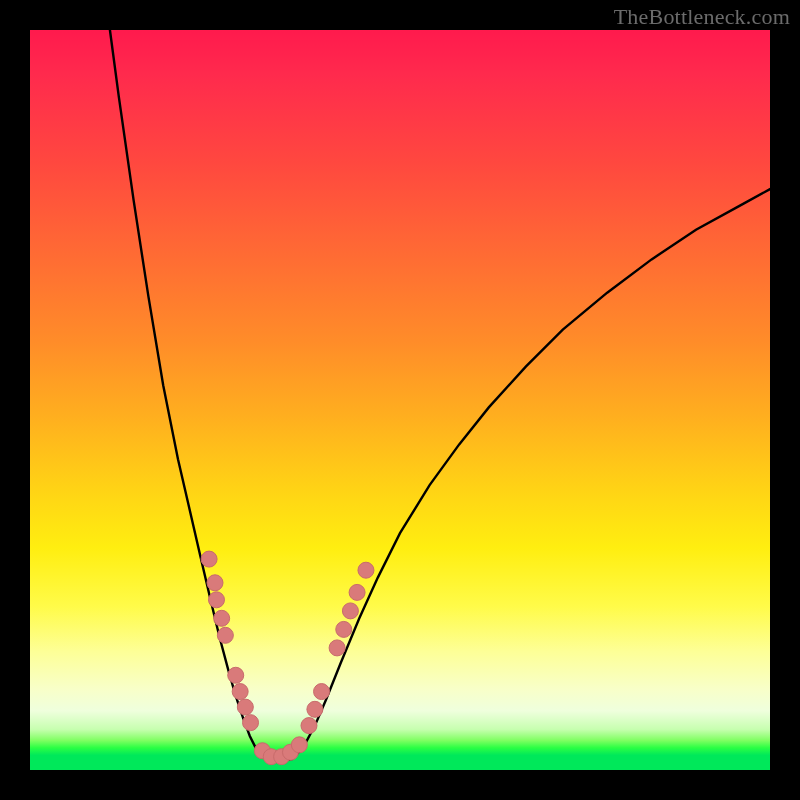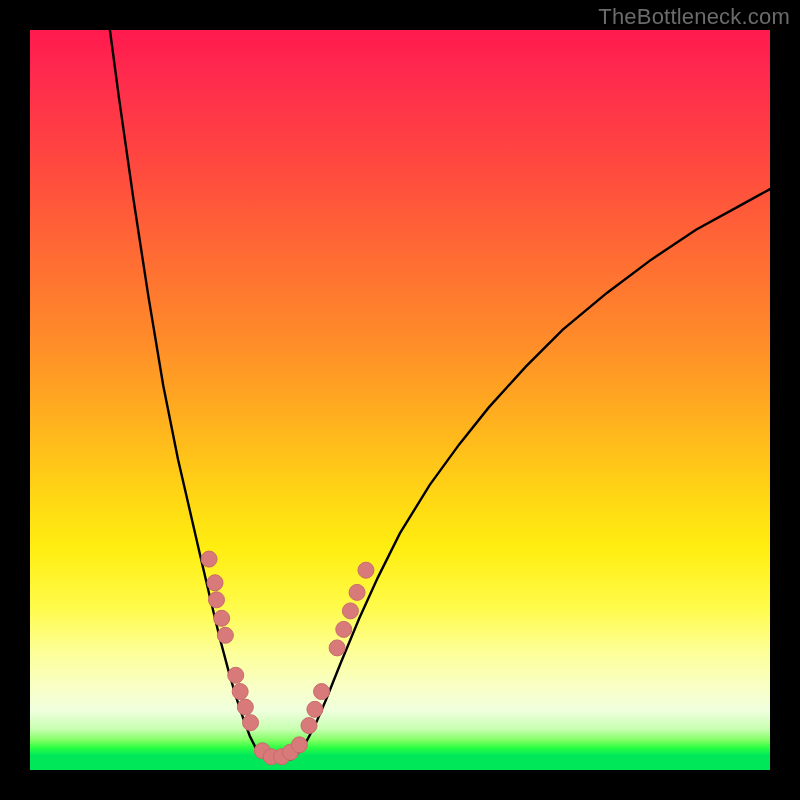--- a/index.html
+++ b/index.html
@@ -53,20 +53,21 @@
     overflow: visible;
   }
   .watermark {
     position: absolute;
     top: 4px;
     right: 10px;
     color: #6b6b6b;
     font-size: 22px;
     letter-spacing: 0.2px;
     user-select: none;
+    font-family: Liberation Serif, serif;
   }
 </style>
 </head>
 <body>
 
 <div class="frame">
   <div class="plot-area">
     <svg class="plot-svg" viewBox="0 0 740 740">
       <g id="curve-layer">
           <path d="M79.92 0.00 L88.80 66.60 L103.60 170.20 L118.40 266.40 L133.20 355.20 L148.00 429.20 L159.10 477.30 L170.20 525.40 L180.56 569.80 L189.44 606.80 L198.32 640.10 L205.72 666.00 L213.12 688.20 L219.78 705.96 L225.70 717.80 L230.88 725.20 L235.32 728.90 L235.32 728.90 L244.20 730.38 L253.82 730.38 L262.70 728.90 L262.70 728.90 L273.80 716.32 L284.90 695.60 L296.00 669.70 L310.80 632.70 L329.30 588.30 L347.80 547.60 L370.00 503.20 L399.60 455.10 L429.20 414.40 L458.80 377.40 L495.80 336.70 L532.80 299.70 L577.20 262.70 L621.60 229.40 L666.00 199.80 L710.40 175.38 L740.00 159.10" fill="none" stroke="#000000" stroke-width="2.4" stroke-linecap="round"></path>

